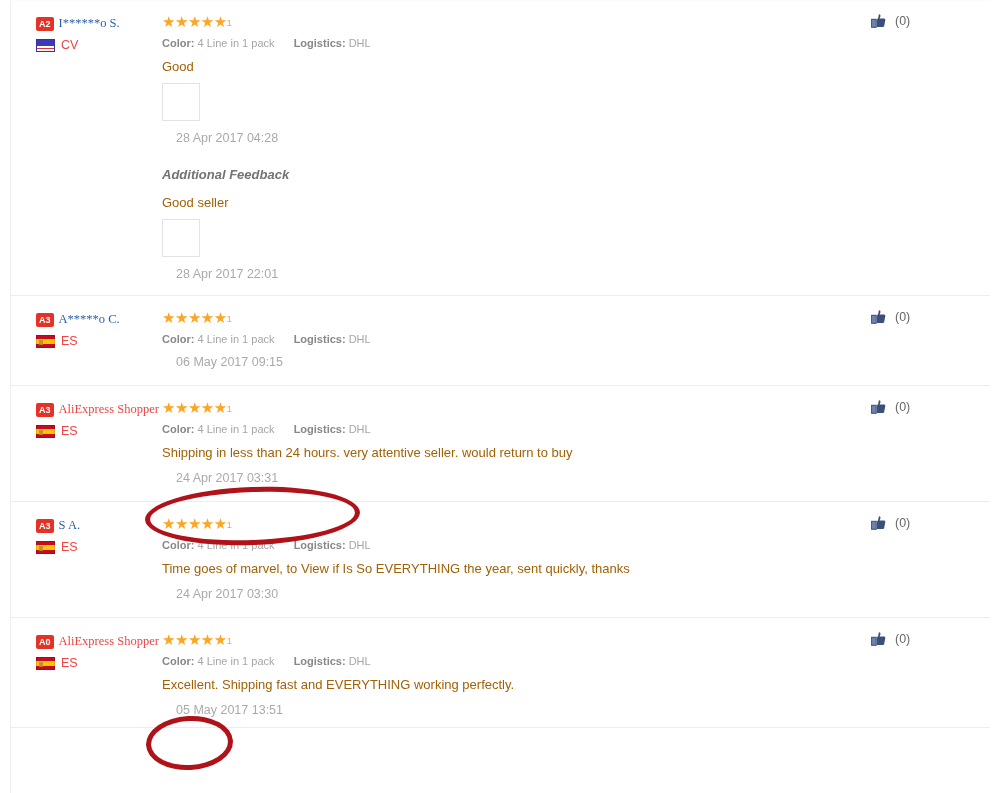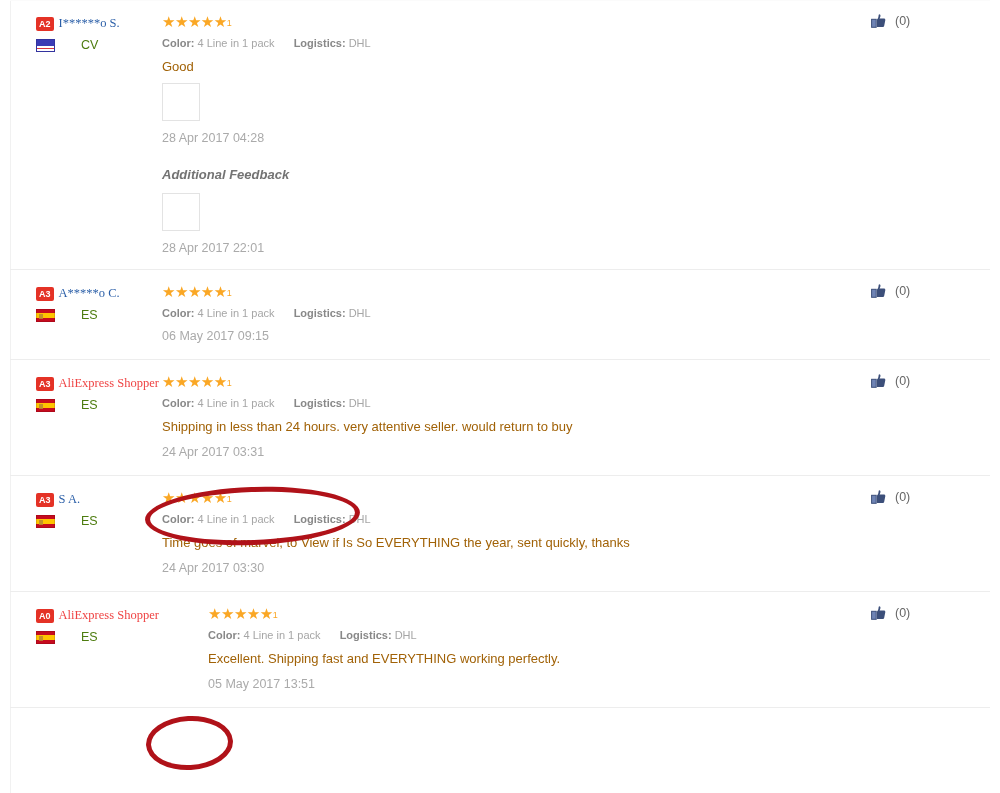--- a/index.html
+++ b/index.html
@@ -100,24 +100,23 @@
     background: #3b3bb5;
   }
   .flag-cv::before {
     content: "";
     position: absolute;
     left: 0; right: 0; top: 6px; height: 5px;
     background: linear-gradient(to bottom,
       #ffffff 0 40%, #d9343c 40% 65%, #ffffff 65% 100%);
   }
   .country-code {
-    color: #4d7c0f;
+    color: #ef4444;
     font-size: 12.5px;
     line-height: 14px;
-    margin-left: 20px;
   }
 
   
   .content-col {
     flex: 1 1 auto;
     padding-right: 20px;
     min-width: 0;
   }
   .stars-row {
     display: flex;
@@ -191,20 +190,21 @@
     content: "";
     position: absolute;
     left: 10%; right: 10%; bottom: 6%; height: 40%;
     border: 1px solid rgba(255,255,255,.45);
     border-bottom: none;
   }
   .timestamp {
     font-size: 12.5px;
     line-height: 18px;
     color: #aaa;
+    margin-left: 14px;
   }
   .addl-title {
     color: #737373;
     font-size: 13px;
     font-weight: bold;
     line-height: 18px;
     margin-top: 19px;
     margin-bottom: 9px;
     font-style: italic;
   }
@@ -270,20 +270,21 @@
         </div>
         <div class="body-text">Good</div>
         <div class="thumb-row">
           <span class="thumb">
             <span class="thumb-inner thumb-phone"></span>
           </span>
         </div>
         <div class="timestamp">28 Apr 2017 04:28</div>
 
         <div class="addl-title">Additional Feedback</div>
+        <div class="body-text">Good seller</div>
         <div class="thumb-row">
           <span class="thumb">
             <span class="thumb-inner thumb-field"></span>
           </span>
         </div>
         <div class="timestamp">28 Apr 2017 22:01</div>
       </div>
 
       <div class="helpful-col">
         <span class="thumbup-icon">
@@ -399,21 +400,21 @@
         <span class="thumbup-icon">
           <svg width="19" height="18" viewBox="0 0 19 18" aria-hidden="true">
             <path d="M9.2 1.2c1.0 .1 1.4 .9 1.3 1.9-.1 .9-.6 1.8-.9 2.5h4.2c1.0 0 1.7 .7 1.5 1.6l-1.1 5.6c-.15 .8-.8 1.3-1.6 1.3H7.0V6.6c1.0-.9 1.3-2.0 1.5-3.3.1-.9.2-2.0.7-2.1z" fill="#3c4f7a"></path>
             <rect x="1.6" y="6.3" width="4.6" height="8.0" fill="#6f84b5" stroke="#3c4f7a" stroke-width="1"></rect>
           </svg>
         </span>
         <span class="helpful-count">(0)</span>
       </div>
     </div>
 
-    <div class="review" style="padding-top:11px;padding-bottom:14px;gap:46px;">
+    <div class="review" style="padding-top:11px;padding-bottom:8px;">
       <div class="user-col">
         <div class="user-line">
           <span class="lvl-badge">A0</span>
           <span class="user-name plain">AliExpress Shopper</span>
         </div>
         <div class="country-line">
           <span class="flag flag-es"></span>
           <span class="country-code">ES</span>
         </div>
       </div>

